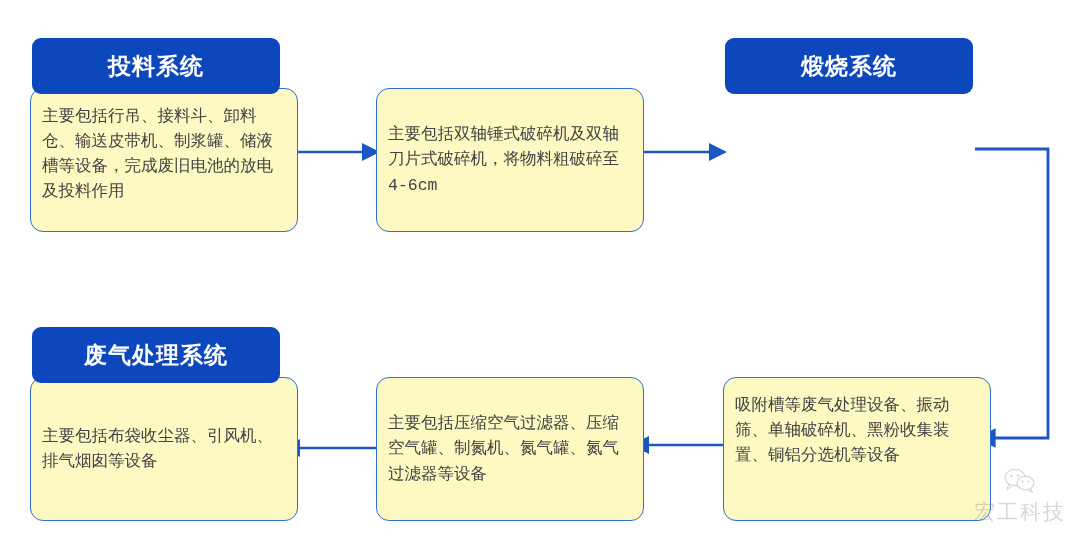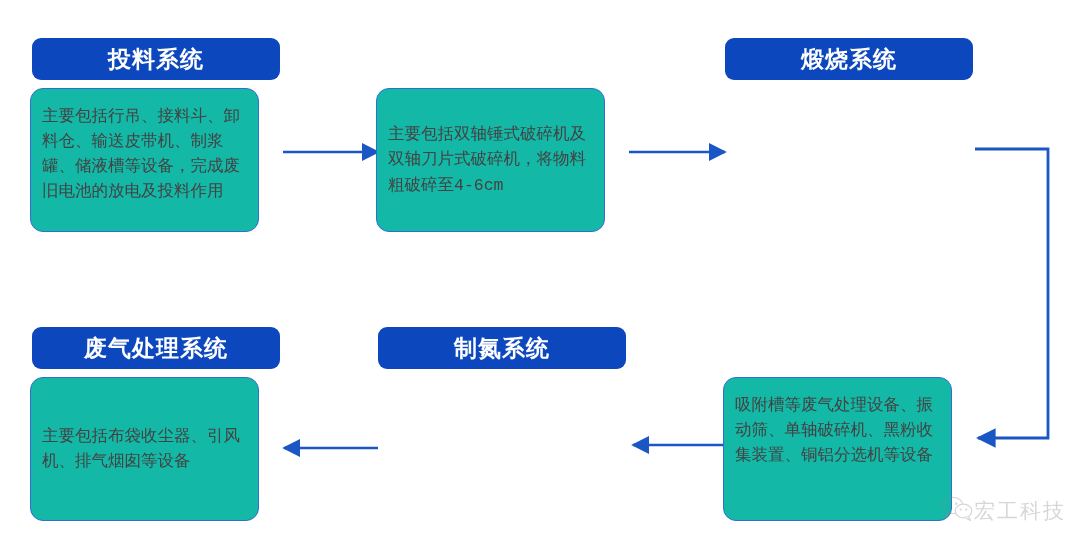--- a/index.html
+++ b/index.html
@@ -35,21 +35,21 @@
   .node {
     position: absolute;
     z-index: 2;
   }
 
   .node-header {
     position: absolute;
     left: 2px;
     top: 0;
     width: 248px;
-    height: 42px;
+    height: 56px;
     background: #0d47bd;
     border-radius: 9px;
     display: flex;
     align-items: center;
     justify-content: center;
     z-index: 3;
   }
 
   .node-title {
     color: #ffffff;
@@ -57,23 +57,23 @@
     font-weight: bold;
     letter-spacing: 1px;
     line-height: 1;
     white-space: nowrap;
   }
 
   .node-body {
     position: absolute;
     left: 0;
     top: 50px;
-    width: 229px;
+    width: 268px;
     height: 144px;
-    background: #14b8a6;
+    background: #fef9c3;
     border: 1.4px solid #2f6fd0;
     border-radius: 13px;
     box-sizing: border-box;
     z-index: 2;
     display: flex;
     align-items: center;
   }
 
   .node-desc {
     color: #434343;
@@ -92,20 +92,21 @@
   
   #watermark {
     position: absolute;
     right: 14px;
     bottom: 14px;
     display: flex;
     align-items: center;
     gap: 0;
     z-index: 5;
     opacity: 0.34;
+    flex-direction: column;
   }
   #watermark .wm-text {
     color: #8a8a8a;
     font-size: 21px;
     letter-spacing: 2px;
     font-weight: normal;
   }
   #watermark .wm-icon { display: block; }
 </style>
 </head>
@@ -165,22 +166,22 @@
   <div class="node" style="left:30px; top:327px; width:252px; height:194px;">
     <div class="node-body body-mid">
       <div class="node-desc">主要包括布袋收尘器、引风机、排气烟囱等设备</div>
     </div>
     <div class="node-header">
       <span class="node-title">废气处理系统</span>
     </div>
   </div>
 
   <div class="node" style="left:376px; top:327px; width:252px; height:194px;">
-    <div class="node-header">
-      <span class="node-title">制氮系统</span>
+    <div class="node-body body-mid">
+      <div class="node-desc">主要包括压缩空气过滤器、压缩空气罐、制氮机、氮气罐、氮气过滤器等设备</div>
     </div>
   </div>
 
   <div class="node" style="left:723px; top:327px; width:252px; height:194px;">
     <div class="node-body body-top">
       <div class="node-desc">吸附槽等废气处理设备、振动筛、单轴破碎机、黑粉收集装置、铜铝分选机等设备</div>
     </div>
   </div>
 
   <div id="watermark">

